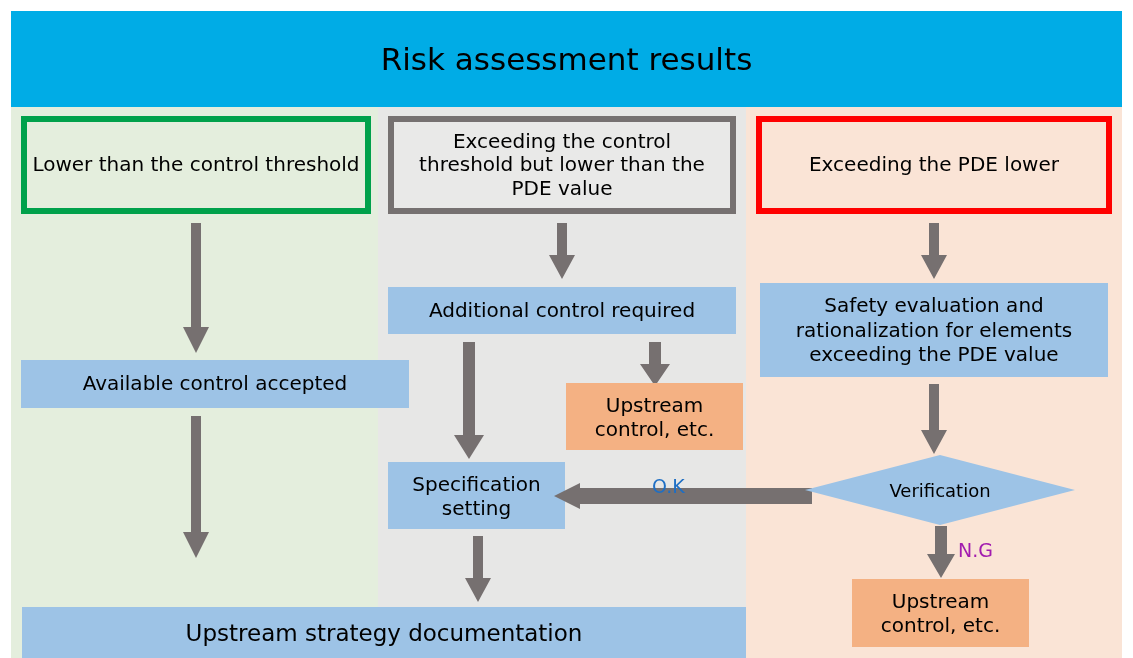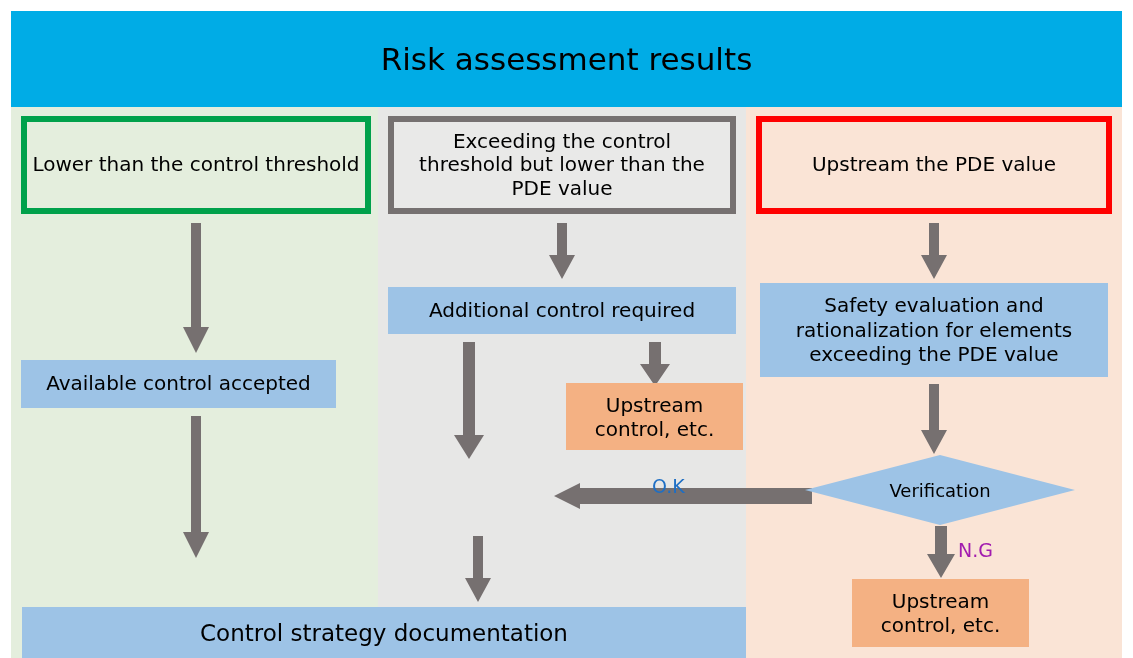--- a/index.html
+++ b/index.html
@@ -134,21 +134,21 @@
   <div class="node hdr hdr-green" style="left:10px; top:105px; width:350px; height:98px; padding:0 3px;">
     <span>Lower than the control threshold</span>
   </div>
 
   <div class="arrow" style="left:172px; top:212px;">
     <svg width="26" height="130" viewBox="0 0 26 130">
       <polygon points="8,0 18,0 18,104 26,104 13,130 0,104 8,104" fill="#767070"></polygon>
     </svg>
   </div>
 
-  <div class="node blue" style="left:10px; top:349px; width:315px; height:48px;">
+  <div class="node blue" style="left:10px; top:349px; width:388px; height:48px;">
     <span>Available control accepted</span>
   </div>
 
   <div class="arrow" style="left:172px; top:405px;">
     <svg width="26" height="142" viewBox="0 0 26 142">
       <polygon points="8,0 18,0 18,116 26,116 13,142 0,116 8,116" fill="#767070"></polygon>
     </svg>
   </div>
 
   <div class="node hdr hdr-gray" style="left:377px; top:105px; width:348px; height:98px; padding:10px 10px;">
@@ -174,36 +174,39 @@
   <div class="node orange" style="left:555px; top:372px; width:177px; height:67px; line-height:1.2;">
     <span>Upstream control, etc.</span>
   </div>
 
   <div class="arrow" style="left:443px; top:331px;">
     <svg width="30" height="117" viewBox="0 0 30 117">
       <polygon points="9,0 21,0 21,93 30,93 15,117 0,93 9,93" fill="#767070"></polygon>
     </svg>
   </div>
 
+  <div class="node blue" style="left:377px; top:451px; width:177px; height:67px; line-height:1.2;">
+    <span>Specification setting</span>
+  </div>
 
   <div class="arrow" style="left:454px; top:525px;">
     <svg width="26" height="66" viewBox="0 0 26 66">
       <polygon points="8,0 18,0 18,42 26,42 13,66 0,42 8,42" fill="#767070"></polygon>
     </svg>
   </div>
 
   <div class="arrow" style="left:543px; top:472px;">
     <svg width="258" height="26" viewBox="0 0 258 26">
       <polygon points="0,13 26,0 26,5 258,5 258,21 26,21 26,26" fill="#767070"></polygon>
     </svg>
   </div>
   <div class="edge-label lbl-ok" style="left:641px; top:464px;">O.K</div>
 
   <div class="node hdr hdr-red" style="left:745px; top:105px; width:356px; height:98px; padding:0 10px;">
-    <span>Upstream the PDE value</span>
+    <span>Exceeding the PDE lower</span>
   </div>
 
   <div class="arrow" style="left:910px; top:212px;">
     <svg width="26" height="56" viewBox="0 0 26 56">
       <polygon points="8,0 18,0 18,32 26,32 13,56 0,32 8,32" fill="#767070"></polygon>
     </svg>
   </div>
 
   <div class="node blue" style="left:749px; top:272px; width:348px; height:94px; line-height:1.22;">
     <span>Safety evaluation and rationalization for elements exceeding the PDE value</span>
@@ -227,16 +230,16 @@
       <polygon points="8,0 20,0 20,28 28,28 14,52 0,28 8,28" fill="#767070"></polygon>
     </svg>
   </div>
   <div class="edge-label lbl-ng" style="left:947px; top:528px;">N.G</div>
 
   <div class="node orange" style="left:841px; top:568px; width:177px; height:68px; line-height:1.2;">
     <span>Upstream control, etc.</span>
   </div>
 
   <div class="bottom-bar">
-    <span>Control strategy documentation</span>
+    <span>Upstream strategy documentation</span>
   </div>
 
 </div>
 
 </body></html>

